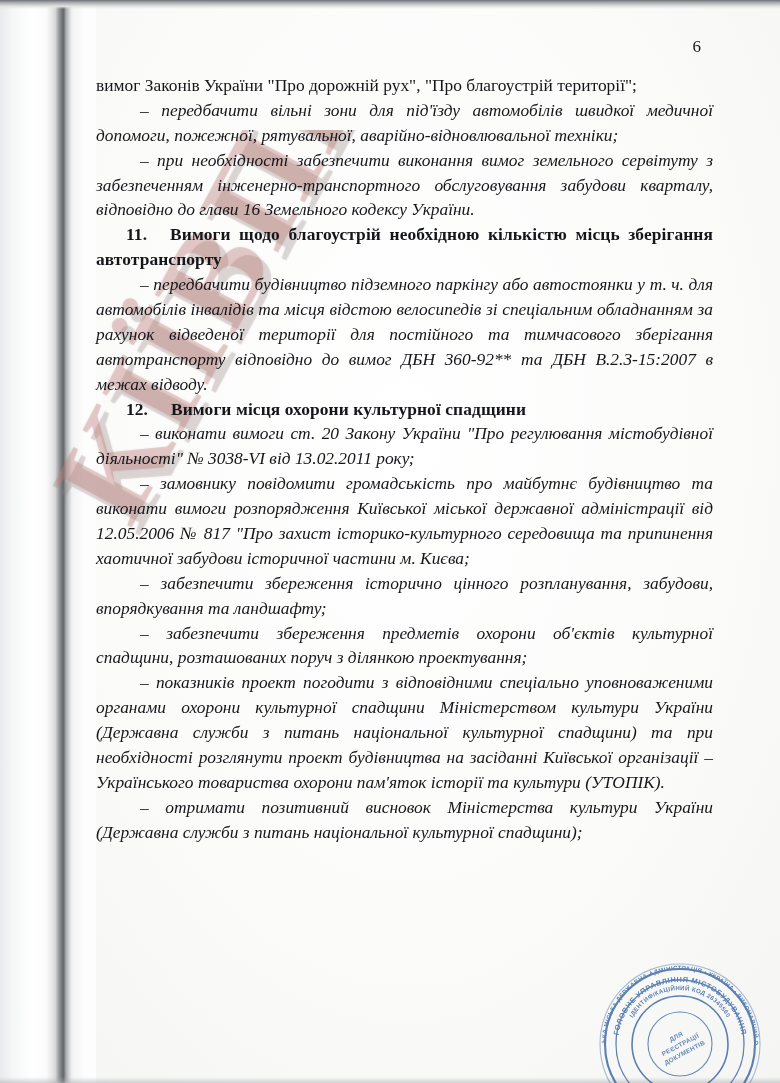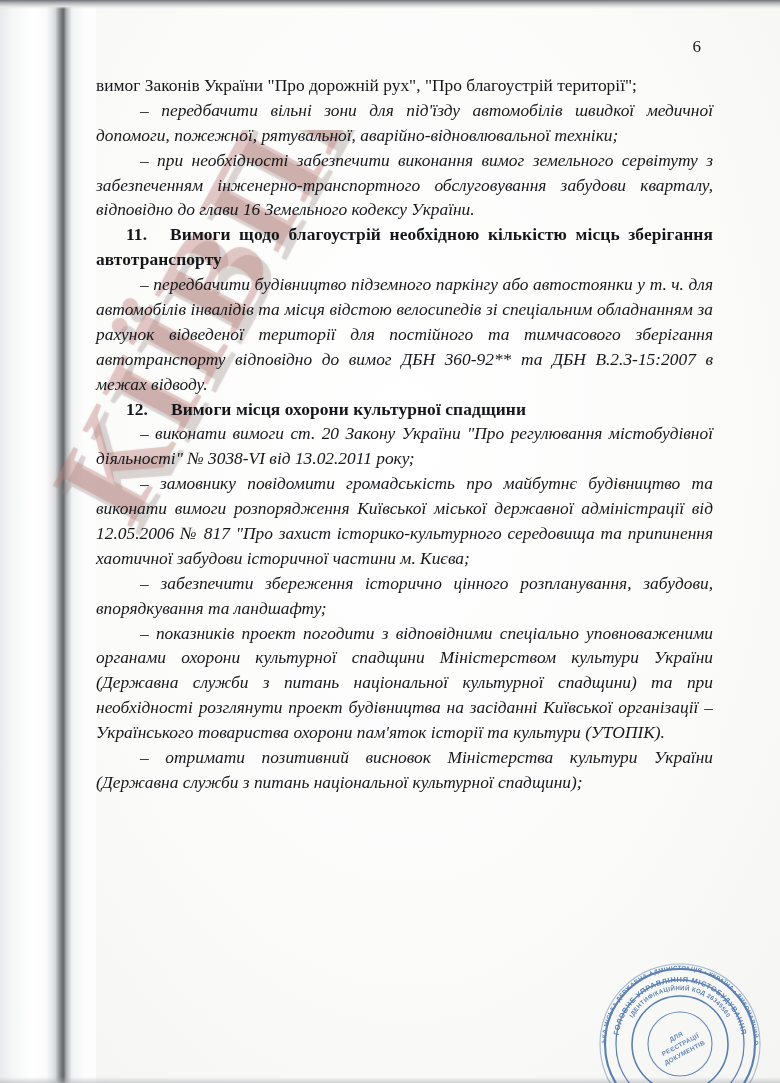--- a/index.html
+++ b/index.html
@@ -192,20 +192,21 @@
       <p class="para cont">вимог Законів України "Про дорожній рух", "Про благоустрій території";</p>
       <div id="blocks">
           <p class="para bullet">– передбачити вільні зони для під'їзду автомобілів швидкої медичної допомоги, пожежної, рятувальної, аварійно-відновлювальної техніки;</p>
           <p class="para bullet">– при необхідності забезпечити виконання вимог земельного сервітуту з забезпеченням інженерно-транспортного обслуговування забудови кварталу, відповідно до глави 16 Земельного кодексу України.</p>
           <p class="heading"><span class="num">11.</span><span>Вимоги щодо благоустрій необхідною кількістю місць зберігання автотранспорту</span></p>
           <p class="para bullet">– передбачити будівництво підземного паркінгу або автостоянки у т. ч. для автомобілів інвалідів та місця відстою велосипедів зі спеціальним обладнанням за рахунок відведеної території для постійного та тимчасового зберігання автотранспорту відповідно до вимог ДБН 360-92** та ДБН В.2.3-15:2007 в межах відводу.</p>
           <p class="heading"><span class="num">12.</span><span>Вимоги місця охорони культурної спадщини</span></p>
           <p class="para bullet">– виконати вимоги ст. 20 Закону України "Про регулювання містобудівної діяльності" № 3038-VI від 13.02.2011 року;</p>
           <p class="para bullet">– замовнику повідомити громадськість про майбутнє будівництво та виконати вимоги розпорядження Київської міської державної адміністрації від 12.05.2006 № 817 "Про захист історико-культурного середовища та припинення хаотичної забудови історичної частини м. Києва;</p>
           <p class="para bullet">– забезпечити збереження історично цінного розпланування, забудови, впорядкування та ландшафту;</p>
+          <p class="para bullet">– забезпечити збереження предметів охорони об'єктів культурної спадщини, розташованих поруч з ділянкою проектування;</p>
           <p class="para bullet">– показників проект погодити з відповідними спеціально уповноваженими органами охорони культурної спадщини Міністерством культури України (Державна служби з питань національної культурної спадщини) та при необхідності розглянути проект будівництва на засіданні Київської організації – Українського товариства охорони пам'яток історії та культури (УТОПІК).</p>
           <p class="para bullet">– отримати позитивний висновок Міністерства культури України (Державна служби з питань національної культурної спадщини);</p>
         </div>
     </div>
 
   </div>
 
   <div id="stamp">
     <svg width="176" height="176" viewBox="0 0 176 176" aria-hidden="true">
       <defs>

